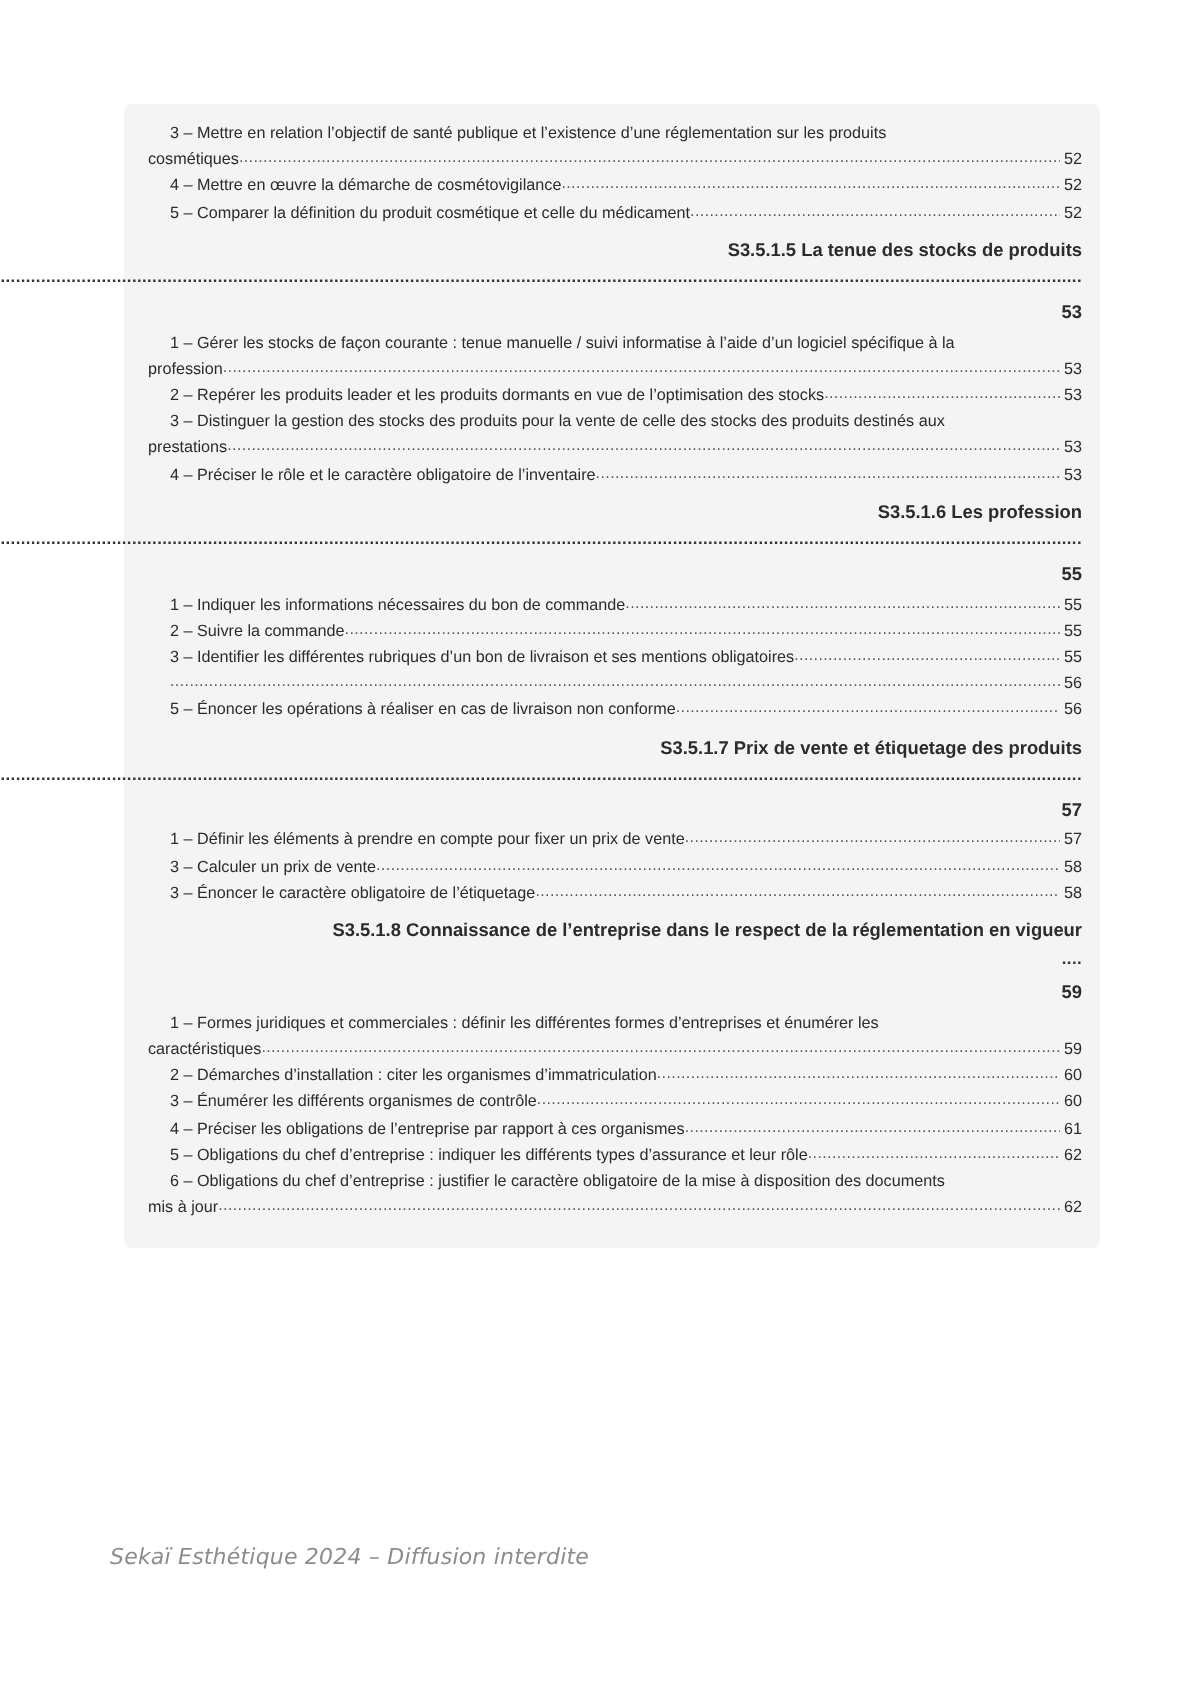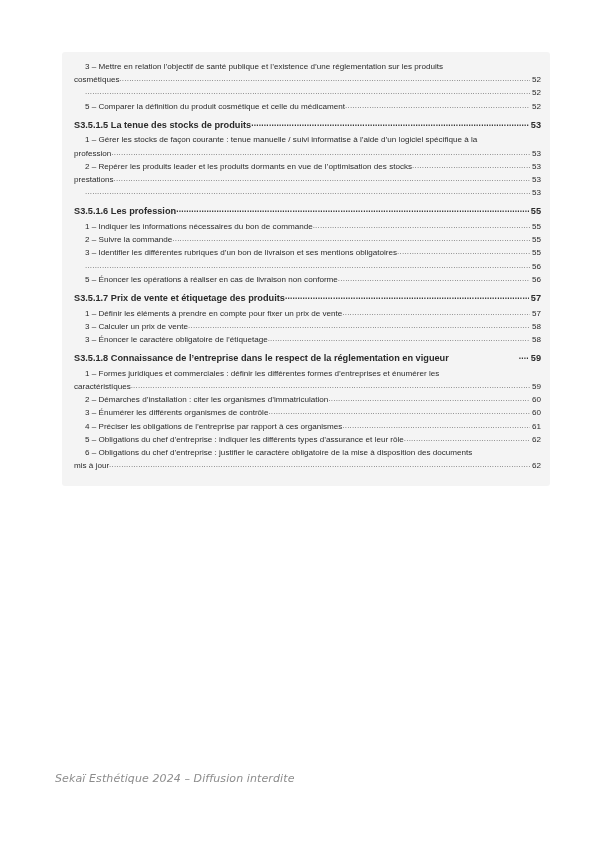--- a/index.html
+++ b/index.html
@@ -50,20 +50,21 @@
     box-sizing: border-box;
   }
 
   
   .toc-entry.level1 {
     font-weight: bold;
     font-size: 9.2px;
     line-height: 15.6px;
     padding-left: 12px;
     margin-top: 5px;
+    flex-direction: column;
   }
   .toc-entry.level1 .toc-page {
     font-weight: bold;
     font-size: 9.2px;
   }
 
   
   .toc-entry.level2 {
     padding-left: 23px;
   }
@@ -133,20 +134,21 @@
     <ul class="toc-list" id="toc-list">
         <li class="toc-entry level2 wrapped">
           <span class="wrap-first">3 – Mettre en relation l’objectif de santé publique et l’existence d’une réglementation sur les produits</span>
           <span class="wrap-second">
             <span class="toc-text">cosmétiques</span>
             <span class="toc-dots">................................................................................................................................................................................................................................................</span>
             <span class="toc-page">52</span>
           </span>
         </li>
         <li class="toc-entry level2">
+          <span class="toc-text">4 – Mettre en œuvre la démarche de cosmétovigilance</span>
           <span class="toc-dots">................................................................................................................................................................................................................................................</span>
           <span class="toc-page">52</span>
         </li>
         <li class="toc-entry level2">
           <span class="toc-text">5 – Comparer la définition du produit cosmétique et celle du médicament</span>
           <span class="toc-dots">................................................................................................................................................................................................................................................</span>
           <span class="toc-page">52</span>
         </li>
         <li class="toc-entry level1">
           <span class="toc-text">S3.5.1.5 La tenue des stocks de produits</span>
@@ -160,27 +162,29 @@
             <span class="toc-dots">................................................................................................................................................................................................................................................</span>
             <span class="toc-page">53</span>
           </span>
         </li>
         <li class="toc-entry level2">
           <span class="toc-text">2 – Repérer les produits leader et les produits dormants en vue de l’optimisation des stocks</span>
           <span class="toc-dots">................................................................................................................................................................................................................................................</span>
           <span class="toc-page">53</span>
         </li>
         <li class="toc-entry level2 wrapped">
+          <span class="wrap-first">3 – Distinguer la gestion des stocks des produits pour la vente de celle des stocks des produits destinés aux</span>
           <span class="wrap-second">
             <span class="toc-text">prestations</span>
             <span class="toc-dots">................................................................................................................................................................................................................................................</span>
             <span class="toc-page">53</span>
           </span>
         </li>
         <li class="toc-entry level2">
+          <span class="toc-text">4 – Préciser le rôle et le caractère obligatoire de l’inventaire</span>
           <span class="toc-dots">................................................................................................................................................................................................................................................</span>
           <span class="toc-page">53</span>
         </li>
         <li class="toc-entry level1">
           <span class="toc-text">S3.5.1.6 Les profession</span>
           <span class="toc-dots">................................................................................................................................................................................................................................................</span>
           <span class="toc-page">55</span>
         </li>
         <li class="toc-entry level2">
           <span class="toc-text">1 – Indiquer les informations nécessaires du bon de commande</span>

